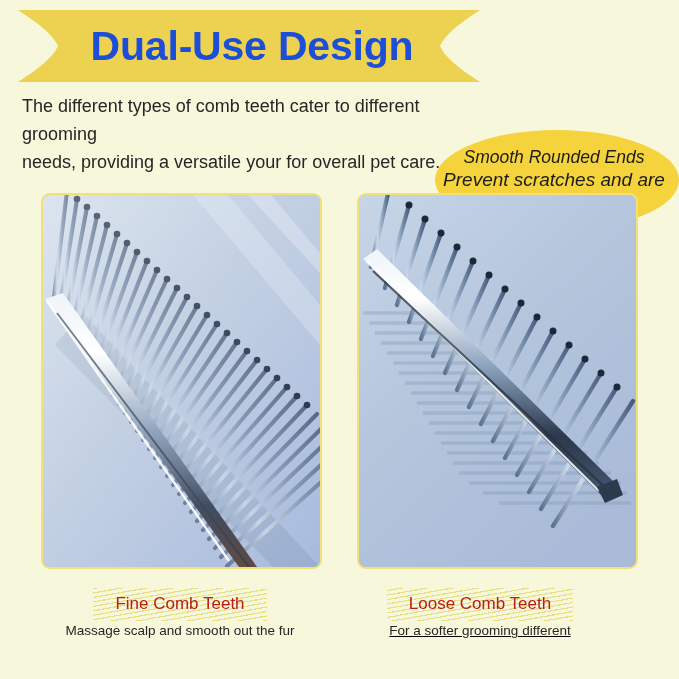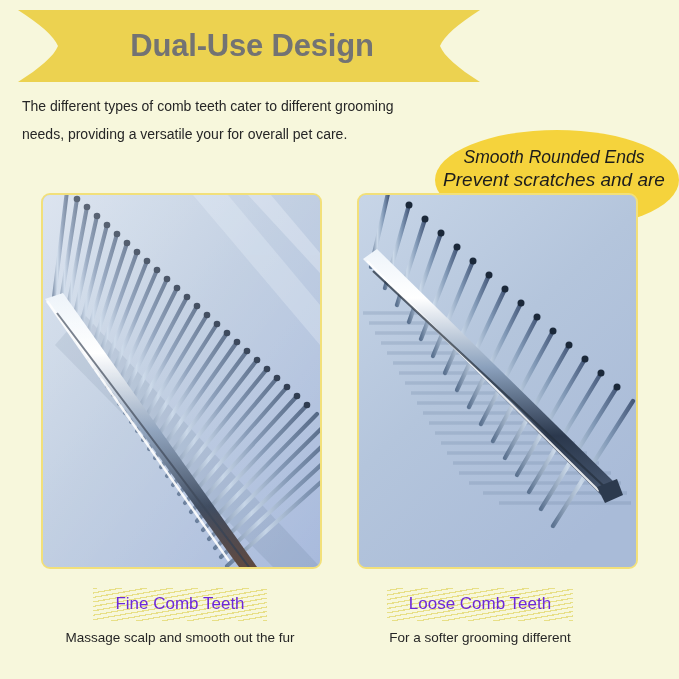--- a/index.html
+++ b/index.html
@@ -27,35 +27,35 @@
     position: absolute;
     inset: 0;
     width: 100%;
     height: 100%;
   }
   .ribbon-title {
     position: absolute;
     left: 0; right: 0;
     top: 17px;
     text-align: center;
-    font-size: 31px;
+    font-size: 41px;
     font-weight: bold;
-    color: #737373;
+    color: #1d4ed8;
     letter-spacing: -0.2px;
     line-height: 42px;
     padding-left: 6px;
   }
 
   
   .intro {
     position: absolute;
     left: 22px;
     top: 92px;
     width: 452px;
-    font-size: 14px;
+    font-size: 18px;
     line-height: 28px;
     color: #262626;
   }
 
   
   .callout {
     position: absolute;
     left: 429px;
     top: 128px;
     width: 250px;
@@ -103,45 +103,44 @@
   }
   .photo svg { display: block; width: 100%; height: 100%; }
 
   
   .caption {
     position: absolute;
     width: 300px;
     text-align: center;
   }
   .caption-left  { left: 30px;  top: 588px; }
-  .caption-right { left: 330px; top: 588px; }
+  .caption-right { left: 330px; top: 588px; text-decoration: underline; }
 
   .caption-title {
     position: relative;
     display: inline-block;
     font-size: 17px;
-    color: #6d28d9;
+    color: #b91c1c;
     padding: 4px 22px 5px 22px;
     line-height: 24px;
   }
   .caption-title .hatch {
     position: absolute;
     left: 0; top: 0; right: 0; bottom: 0;
     background-image: repeating-linear-gradient(
         -10deg,
         rgba(229, 219, 120, 0.85) 0px,
         rgba(229, 219, 120, 0.85) 1.2px,
         rgba(247, 247, 220, 0) 1.2px,
         rgba(247, 247, 220, 0) 4.4px);
     z-index: 0;
   }
   .caption-title .label { position: relative; z-index: 1; }
 
   .caption-sub {
-    margin-top: 7px;
     font-size: 13.5px;
     color: #262626;
     line-height: 20px;
   }
 </style>
 </head>
 <body>
 
 <div class="ribbon-wrap">
   <svg class="ribbon-shape" viewBox="0 0 462 76" preserveAspectRatio="none">

